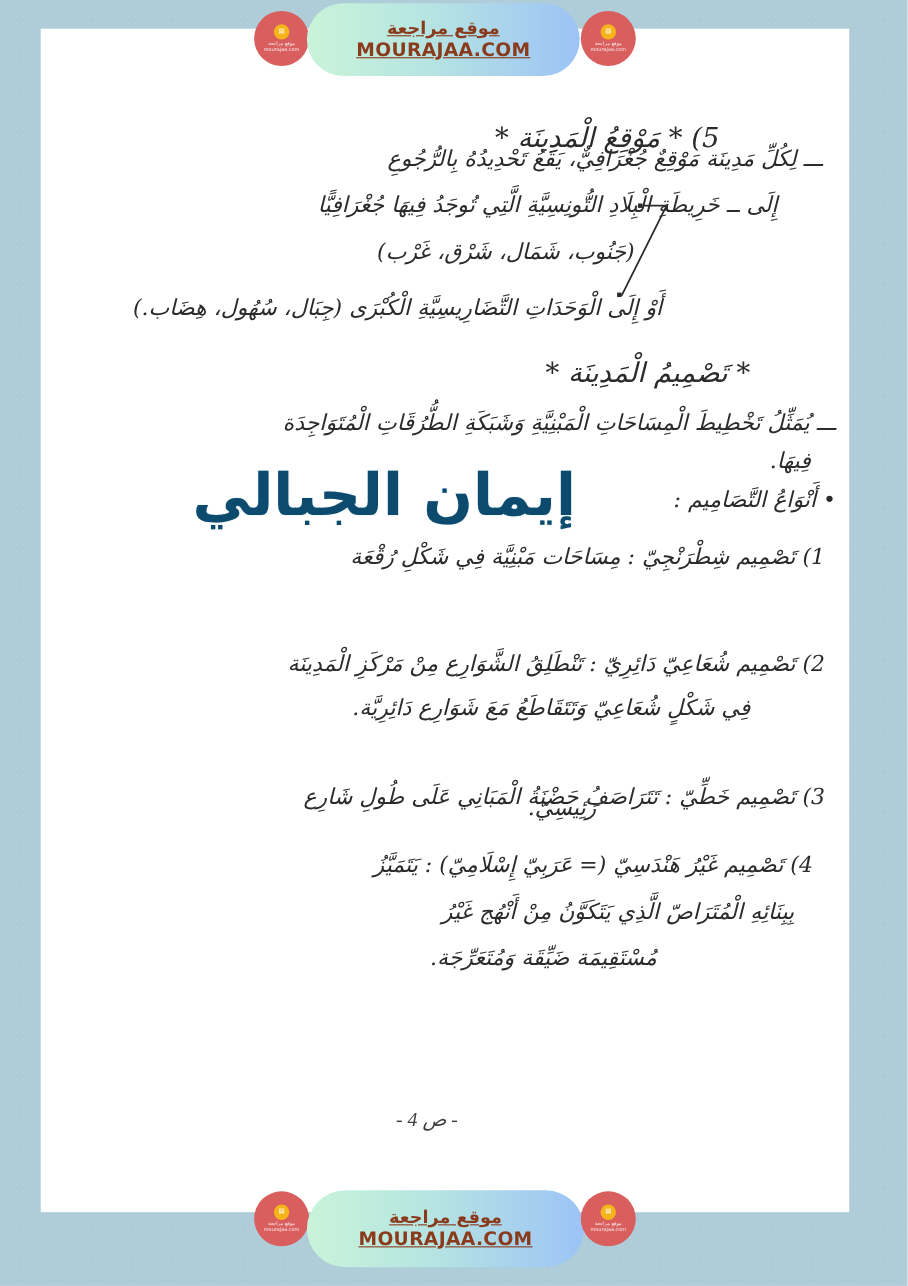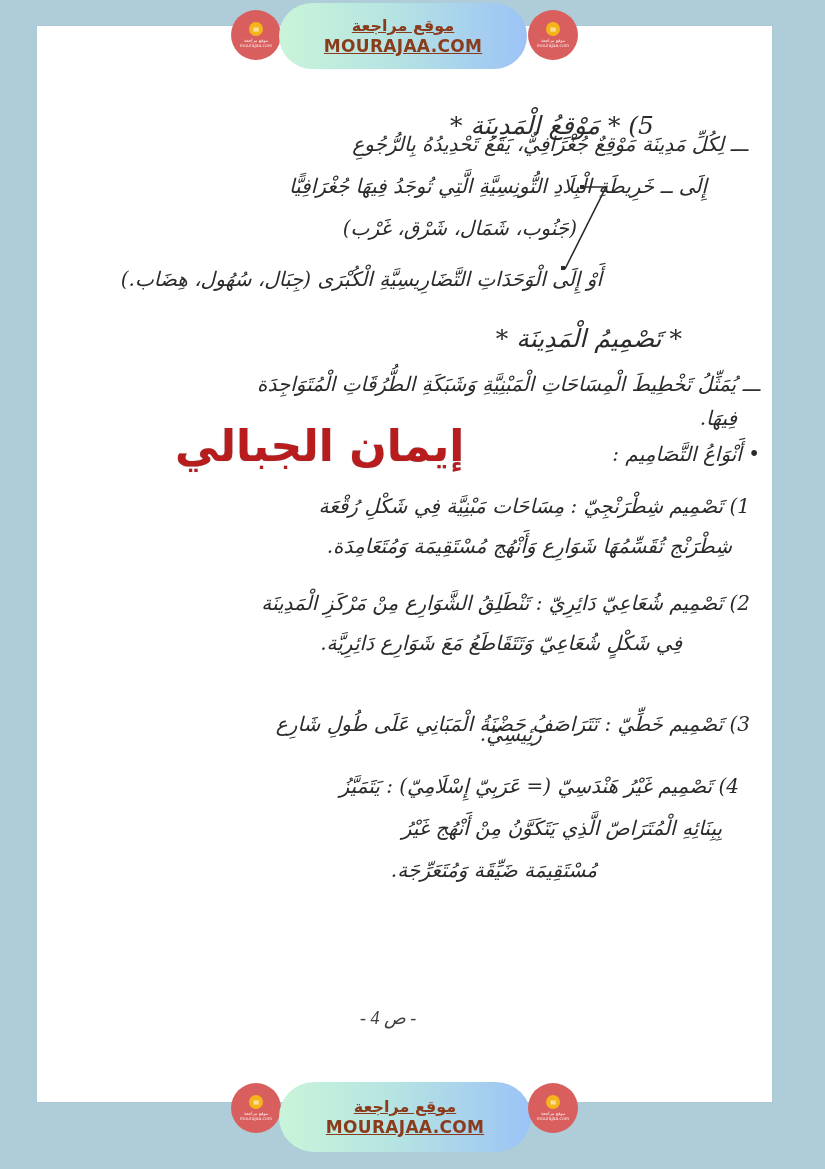--- a/index.html
+++ b/index.html
@@ -19,21 +19,21 @@
       position: absolute; direction: rtl; color: #2b2b2b;
       font-family: "DejaVu Serif", serif; font-style: italic;
       white-space: nowrap; line-height: 1;
       letter-spacing: 0.5px;
     }
     .title-line { font-size: 25px; }
     .body-line { font-size: 20px; }
     .watermark {
       position: absolute; left: 175px; top: 420px; direction: rtl;
       font-family: "DejaVu Sans", sans-serif; font-weight: bold;
-      font-size: 44px; color: #b91c1c; white-space: nowrap;
+      font-size: 53px; color: #0c4a6e; white-space: nowrap;
       text-shadow: 0 0 1px rgba(40,130,170,0.5);
     }
     .arrow-svg { position: absolute; left: 0; top: 0; pointer-events: none; }
     .page-num {
       position: absolute; left: 360px; top: 1007px; font-size: 18px;
       color: #404040; direction: rtl; font-family: Liberation Serif, serif; font-style: italic;
     }
 
     
     .banner {
@@ -87,21 +87,20 @@
 
   <div class="hw title-line" style="right:90px; top:300px;">* تَصْمِيمُ الْمَدِينَة *</div>
   <div class="hw body-line" style="right:12px; top:348px;">ـــ يُمَثِّلُ تَخْطِيطَ الْمِسَاحَاتِ الْمَبْنِيَّةِ وَشَبَكَةِ الطُّرُقَاتِ الْمُتَوَاجِدَة</div>
   <div class="hw body-line" style="right:35px; top:382px;">فِيهَا.</div>
   <div class="hw body-line" style="right:12px; top:418px;">• أَنْوَاعُ التَّصَامِيم :</div>
 
   <div class="hw body-line" style="right:22px; top:470px;">
     <span>1)</span>
     <span>تَصْمِيم شِطْرَنْجِيّ : مِسَاحَات مَبْنِيَّة فِي شَكْلِ رُقْعَة</span>
   </div>
-  <div class="hw body-line" style="right:40px; top:510px;">شِطْرَنْج تُقَسِّمُهَا شَوَارِع وَأَنْهُج مُسْتَقِيمَة وَمُتَعَامِدَة.</div>
 
   <div class="hw body-line" style="right:22px; top:567px;">
     <span>2)</span>
     <span>تَصْمِيم شُعَاعِيّ دَائِرِيّ : تَنْطَلِقُ الشَّوَارِع مِنْ مَرْكَزِ الْمَدِينَة</span>
   </div>
   <div class="hw body-line" style="right:90px; top:607px;">فِي شَكْلٍ شُعَاعِيّ وَتَتَقَاطَعُ مَعَ شَوَارِع دَائِرِيَّة.</div>
 
   <div class="hw body-line" style="right:22px; top:688px;">
     <span>3)</span>
     <span>تَصْمِيم خَطِّيّ : تَتَرَاصَفُ حَضْنَةُ الْمَبَانِي عَلَى طُولِ شَارِع</span>

